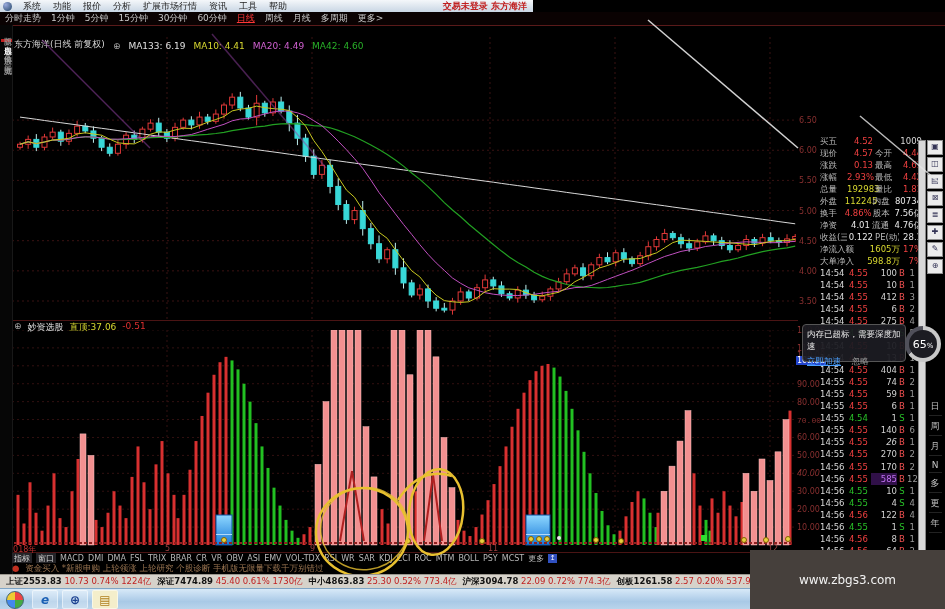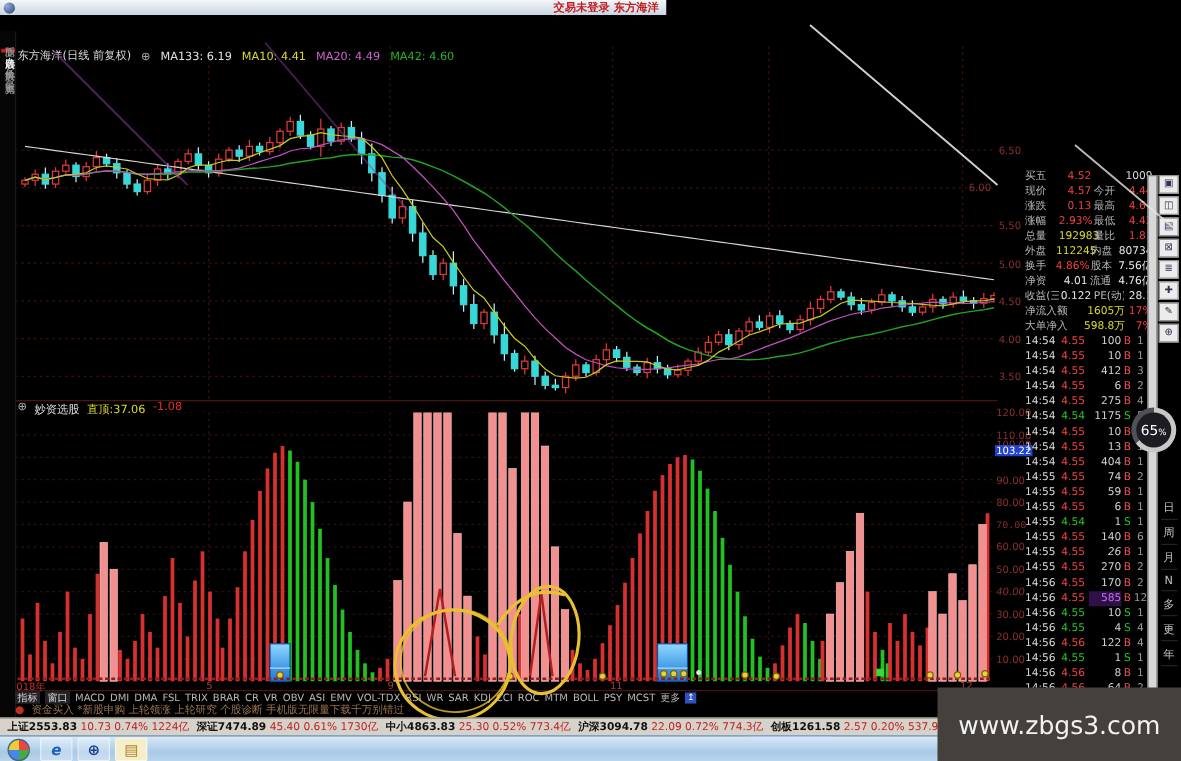--- a/index.html
+++ b/index.html
@@ -88,36 +88,50 @@
            background:linear-gradient(#d8e9f8,#a9c9e6 60%,#bcd6ec);border-top:1px solid #7fa5c6;
            display:flex;align-items:center;}
   #start-orb{width:16px;height:16px;border-radius:50%;margin:0 8px 0 6px;border:1px solid #467;
              background:conic-gradient(#e44 0 90deg,#4a4 90deg 180deg,#48e 180deg 270deg,#ec3 270deg 360deg);}
   .task-icon{width:24px;height:17px;margin-right:4px;border:1px solid rgba(255,255,255,.5);border-radius:2px;
              display:flex;align-items:center;justify-content:center;font-size:12px;background:rgba(255,255,255,.25);}
   
   #watermark{left:750px;top:550px;width:195px;height:59px;background:#46403c;z-index:9;
              display:flex;flex-direction:column;align-items:center;justify-content:center;color:#f2f2f2;}
   #wm1{font-size:24px;font-weight:bold;letter-spacing:2px;}
-  #wm2{font-size:20px;}
+  #wm2{font-size:12px;}
   svg{position:absolute;}
   #overlay-svg{pointer-events:none;z-index:5;}
   #xaxis-row span{position:absolute;font-size:8px;color:#9a4040;}
   #xaxis-row .hl{background:#2244cc;color:#cfe0ff;padding:0 2px;}
 </style>
 </head>
 <body>
 
 <div id="app">
 
   <div id="menubar" class="abs">
     <span id="app-logo"></span>
+    <span id="menu-items"><span class="menu-item">系统</span><span class="menu-item">功能</span><span class="menu-item">报价</span><span class="menu-item">分析</span><span class="menu-item">扩展市场行情</span><span class="menu-item">资讯</span><span class="menu-item">工具</span><span class="menu-item">帮助</span></span>
     <span id="login-state">交易未登录 东方海洋</span>
   </div>
 
+  <div id="periodbar" class="abs">
+      <span class="period-item">分时走势</span>
+      <span class="period-item">1分钟</span>
+      <span class="period-item">5分钟</span>
+      <span class="period-item">15分钟</span>
+      <span class="period-item">30分钟</span>
+      <span class="period-item">60分钟</span>
+      <span class="period-item active">日线</span>
+      <span class="period-item">周线</span>
+      <span class="period-item">月线</span>
+      <span class="period-item">多周期</span>
+      <span class="period-item">更多&gt;</span>
+    </div>
 
   <div id="left-strip" class="abs">
       <div class="vtab">版面</div>
       <div class="vtab active">自选股</div>
       <div class="vtab">低价换股</div>
       <div class="vtab">最近浏览</div>
     </div>
 
   <div id="legend-row" class="abs">
       <span>东方海洋(日线 前复权)</span>
@@ -338,21 +352,21 @@
       <polyline fill="none" stroke="#c050c0" stroke-width="1" points="8,107.2 16.16,104.8 24.32,106.6 32.480000000000004,105.0 40.64,103.0 48.8,103.2 56.96,102.2 65.12,100.6 73.28,99.8 81.44,100.0 89.6,100.9 97.76,102.2 105.92,102.2 114.08,101.8 122.24000000000001,101.2 130.4,100.5 138.56,99.8 146.72,99.0 154.88,99.4 163.04,99.5 171.2,98.6 179.36,97.5 187.52,95.0 195.68,92.3 203.84,89.8 212,87.3 220.16,83.8 228.32,82.0 236.48000000000002,81.5 244.64000000000001,79.1 252.8,77.0 260.96000000000004,74.9 269.12,74.2 277.28000000000003,74.0 285.44,75.8 293.6,78.7 301.76,83.7 309.92,88.7 318.08,96.2 326.24,104.2 334.4,112.7 342.56,121.7 350.72,131.3 358.88,143.1 367.04,155.5 375.2,166.0 383.36,176.8 391.52,187.4 399.68,197.4 407.84000000000003,207.7 416,217.3 424.16,225.9 432.32,233.4 440.48,241.0 448.64,246.3 456.8,250.8 464.96000000000004,253.2 473.12,255.7 481.28000000000003,257.2 489.44,258.1 497.6,258.4 505.76,258.5 513.9200000000001,258.0 522.08,257.3 530.24,256.1 538.4,255.1 546.5600000000001,254.3 554.72,252.2 562.88,250.6 571.04,250.2 579.2,248.5 587.36,245.5 595.52,242.4 603.6800000000001,239.3 611.84,236.3 620,233.3 628.16,229.9 636.32,226.4 644.48,222.9 652.64,219.5 660.8,217.0 668.96,214.4 677.12,212.9 685.28,211.6 693.44,209.5 701.6,208.5 709.76,207.4 717.92,206.2 726.08,205.4 734.24,204.8 742.4,205.1 750.5600000000001,205.4 758.72,205.7 766.88,205.6 775.04,204.8 783.2,204.4"></polyline>
       <polyline fill="none" stroke="#c8c820" stroke-width="1" points="8,107.2 16.16,104.8 24.32,106.6 32.480000000000004,105.0 40.64,103.0 48.8,102.4 56.96,101.2 65.12,97.0 73.28,95.8 81.44,97.0 89.6,98.2 97.76,102.2 105.92,105.8 114.08,106.6 122.24000000000001,106.9 130.4,103.2 138.56,97.2 146.72,94.8 154.88,95.4 163.04,93.0 171.2,91.2 179.36,91.5 187.52,88.5 195.68,85.2 203.84,82.5 212,79.5 220.16,73.9 228.32,72.1 236.48000000000002,71.3 244.64000000000001,69.1 252.8,70.7 260.96000000000004,71.6 269.12,72.2 277.28000000000003,73.5 285.44,80.4 293.6,89.1 301.76,103.6 309.92,114.5 318.08,127.1 326.24,140.4 334.4,153.0 342.56,160.3 350.72,172.9 358.88,184.4 367.04,195.3 375.2,201.3 383.36,212.7 391.52,223.6 399.68,233.8 407.84000000000003,239.9 416,250.1 424.16,258.2 432.32,263.6 440.48,264.8 448.64,265.4 456.8,264.8 464.96000000000004,260.7 473.12,254.7 481.28000000000003,251.7 489.44,252.1 497.6,252.1 505.76,252.5 513.9200000000001,255.6 522.08,258.3 530.24,258.8 538.4,257.0 546.5600000000001,255.3 554.72,251.1 562.88,244.7 571.04,240.6 579.2,235.8 587.36,231.0 595.52,228.5 603.6800000000001,225.5 611.84,222.2 620,221.9 628.16,221.5 636.32,218.5 644.48,215.9 652.64,210.8 660.8,205.6 668.96,203.2 677.12,203.5 685.28,203.9 693.44,204.4 701.6,205.0 709.76,205.4 717.92,205.8 726.08,206.5 734.24,207.2 742.4,207.7 750.5600000000001,206.1 758.72,204.3 766.88,203.7 775.04,203.6 783.2,202.3"></polyline>
     </svg>
 
   <div class="hsep abs" style="top:320px;"></div>
 
   <div id="ind-header" class="abs">
       <span style="color: rgb(170, 170, 170);">⊕</span>
       <span style="color: rgb(224, 224, 224);">妙资选股</span>
       <span style="color: rgb(216, 216, 48);">直顶:37.06</span>
-      <span style="color: rgb(224, 48, 48);">-1.08</span>
+      <span style="color: rgb(224, 48, 48);">-0.51</span>
     </div>
 
   <svg id="ind-svg" style="left:12px;top:330px;" width="784" height="218">
       <defs>
         <linearGradient id="bg1" x1="0" y1="0" x2="0" y2="1">
           <stop offset="0%" stop-color="#8fd8ff"></stop>
           <stop offset="100%" stop-color="#1878d8"></stop>
         </linearGradient>
       </defs>
       <line x1="0" x2="784" y1="-0.03999999999999204" y2="-0.03999999999999204" stroke="#321010" stroke-dasharray="2,3"></line>
@@ -800,20 +814,27 @@
       <line x1="648" y1="20" x2="798" y2="148" stroke="#e8e8e8" opacity="0.9" stroke-width="1.5"></line>
       <line x1="860" y1="116" x2="941" y2="184" stroke="#e8e8e8" opacity="0.8" stroke-width="1.5"></line>
       <line x1="42" y1="40" x2="150" y2="148" stroke="#9040a0" opacity="0.55" stroke-width="1.5"></line>
       <line x1="212" y1="34" x2="326" y2="168" stroke="#9040a0" opacity="0.5" stroke-width="1.5"></line>
       <ellipse cx="362" cy="532" rx="46" ry="44" fill="none" stroke="#e8c030" stroke-width="2.5" transform="rotate(-8 362 532)"></ellipse>
       <ellipse cx="365" cy="529" rx="44" ry="41" fill="none" stroke="#e8c030" stroke-width="1.5" opacity="0.8" transform="rotate(-8 362 532)"></ellipse>
       <ellipse cx="436" cy="512" rx="27" ry="43" fill="none" stroke="#e8c030" stroke-width="2.5" transform="rotate(6 436 512)"></ellipse>
       <path d="M398,500 Q420,466 452,476" fill="none" stroke="#e8c030" stroke-width="2.5"></path>
     </svg>
 
+  <div id="mem-popup" class="abs">
+    <div>内存已超标，需要深度加速</div>
+    <div style="margin-top:3px;">
+      <span class="lnk">立即加速</span>
+      <span class="ign">忽略</span>
+    </div>
+  </div>
   <div id="gauge" class="abs">
     <div class="inner">
       <span>65</span>
       <span class="pct">%</span>
     </div>
   </div>
 
   <div id="tabs-row" class="abs">
       <span class="ind-tab">指标</span>
       <span class="ind-tab">窗口</span>
@@ -864,21 +885,21 @@
     <div class="task-icon" style="color:#1a5fb4;font-style:italic;font-weight:bold;">e</div>
     <div class="task-icon" style="color:#1a3f8f;font-weight:bold;">⊕</div>
     <div class="task-icon" style="color:#b08020;background:#f4eecb;">▤</div>
   </div>
 
   <div id="watermark" class="abs">
     <div id="wm2">www.zbgs3.com</div>
   </div>
 
 <div class="axlabel abs" style="left: 799px; top: 116.1px;">6.50</div>
-    <div class="axlabel abs" style="left: 775px; top: 146.25px;">6.00</div>
+    <div class="axlabel abs" style="left: 799px; top: 146.25px;">6.00</div>
     <div class="axlabel abs" style="left: 799px; top: 176.4px;">5.50</div>
     <div class="axlabel abs" style="left: 799px; top: 206.55px;">5.00</div>
     <div class="axlabel abs" style="left: 799px; top: 236.7px;">4.50</div>
     <div class="axlabel abs" style="left: 799px; top: 266.85px;">4.00</div>
     <div class="axlabel abs" style="left: 799px; top: 297px;">3.50</div>
     <div class="axlabel abs" style="left: 797px; top: 325.96px;">120.00</div>
     <div class="axlabel abs" style="left: 797px; top: 343.88px;">110.00</div>
     <div class="axlabel abs" style="left: 797px; top: 351px;">100.00</div>
     <div class="axlabel abs" style="left: 797px; top: 379.72px;">90.00</div>
     <div class="axlabel abs" style="left: 797px; top: 397.64px;">80.00</div>

